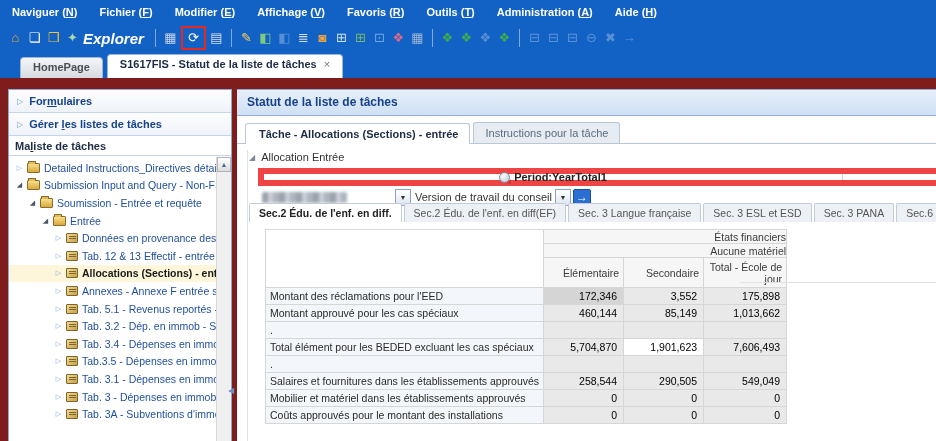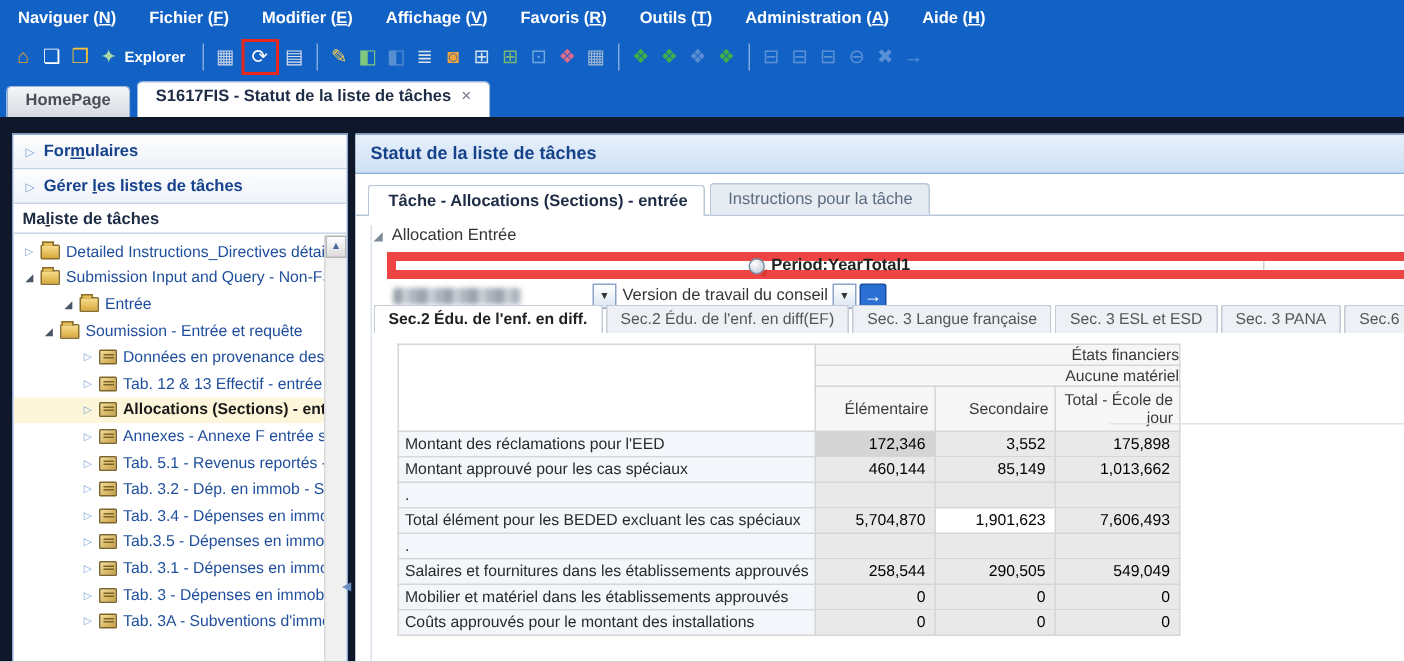--- a/index.html
+++ b/index.html
@@ -1,36 +1,36 @@
 <!DOCTYPE html>
 <html><head>
 <meta charset="utf-8">
 <style>
   * { margin:0; padding:0; box-sizing:border-box; }
   html,body { width:936px; height:441px; overflow:hidden; background:#fff;
     font-family:"Liberation Sans","DejaVu Sans",sans-serif; }
-  .app { position:relative; width:936px; height:441px; background:#0f172a; overflow:hidden; }
+  .app { position:relative; width:936px; height:441px; background:#7f1d1d; overflow:hidden; }
 
   
   .menubar { position:absolute; left:0; top:0; width:936px; height:24px; background:#1261c4;
     display:flex; align-items:center; gap:22px; padding-left:12px; }
   .menu-item { color:#fff; font-size:11px; font-weight:bold; cursor:default; white-space:nowrap; }
   .menu-item u { text-decoration:underline; }
 
   .toolbar { position:absolute; left:0; top:24px; width:936px; height:28px; background:#1261c4;
     display:flex; align-items:center; padding-left:6px; }
   .tb-icon { width:19px; height:20px; display:flex; align-items:center; justify-content:center;
     font-size:13px; line-height:20px; cursor:pointer; flex:0 0 auto; }
   .tb-sep { width:1px; height:18px; background:#7fa9e0; margin:0 5px; flex:0 0 auto; }
-  .tb-label { color:#fff; font-size:10px; font-weight:bold; margin:0 6px 0 1px; }
+  .tb-label { color:#fff; font-size:15px; font-weight:bold; margin:0 6px 0 1px;font-style:italic; }
   .tb-disabled { opacity:.38; }
   .tb-boxed { border:2px solid #e8281e; padding:0 1px; margin:0 1px; display:flex; align-items:center; }
 
   .tabstrip { position:absolute; left:0; top:52px; width:936px; height:26px; background:#1261c4;
-    display:flex; align-items:flex-end; padding-left:4px; }
+    display:flex; align-items:flex-end; padding-left:20px; }
   .wtab { border-radius:4px 4px 0 0; padding:3px 12px 4px 12px; font-size:11px; white-space:nowrap;
     border:1px solid #9db6d6; border-bottom:none; cursor:pointer; }
   .wtab.inactive { background:linear-gradient(#f4f5f7,#d7dbe1); color:#4a4f57; font-weight:bold; height:21px; margin-right:4px; }
   .wtab.active { background:#fff; color:#1d2b45; font-weight:bold; height:24px; }
   .wtab .close-x { color:#6b7586; font-weight:normal; margin-left:7px; font-size:11px; }
 
   
   .sidebar { position:absolute; left:8px; top:89px; width:224px; height:352px; background:#fff;
     border:1px solid #8aa8d2; border-bottom:none; overflow:hidden; }
   .acc-header { height:23px; display:flex; align-items:center; gap:6px; padding-left:8px;
@@ -197,29 +197,29 @@
         <div class="tree-row" style="padding-left: 6px;">
           <span class="twisty">▷</span>
           <span class="ic-folder"></span>
           <span class="tree-label">Detailed Instructions_Directives détaillées</span>
         </div>
         <div class="tree-row" style="padding-left: 6px;">
           <span class="twisty open">◢</span>
           <span class="ic-folder"></span>
           <span class="tree-label">Submission Input and Query - Non-FS_Soumi</span>
         </div>
+        <div class="tree-row" style="padding-left: 19px;">
+          <span class="twisty open">◢</span>
+          <span class="ic-folder"></span>
+          <span class="tree-label">Soumission - Entrée et requête</span>
+        </div>
         <div class="tree-row" style="padding-left: 32px;">
           <span class="twisty open">◢</span>
           <span class="ic-folder"></span>
           <span class="tree-label">Entrée</span>
-        </div>
-        <div class="tree-row" style="padding-left: 19px;">
-          <span class="twisty open">◢</span>
-          <span class="ic-folder"></span>
-          <span class="tree-label">Soumission - Entrée et requête</span>
         </div>
         <div class="tree-row" style="padding-left: 45px;">
           <span class="twisty">▷</span>
           <span class="ic-task"></span>
           <span class="tree-label">Données en provenance des écoles</span>
         </div>
         <div class="tree-row" style="padding-left: 45px;">
           <span class="twisty">▷</span>
           <span class="ic-task"></span>
           <span class="tree-label">Tab. 12 &amp; 13 Effectif - entrée</span>

